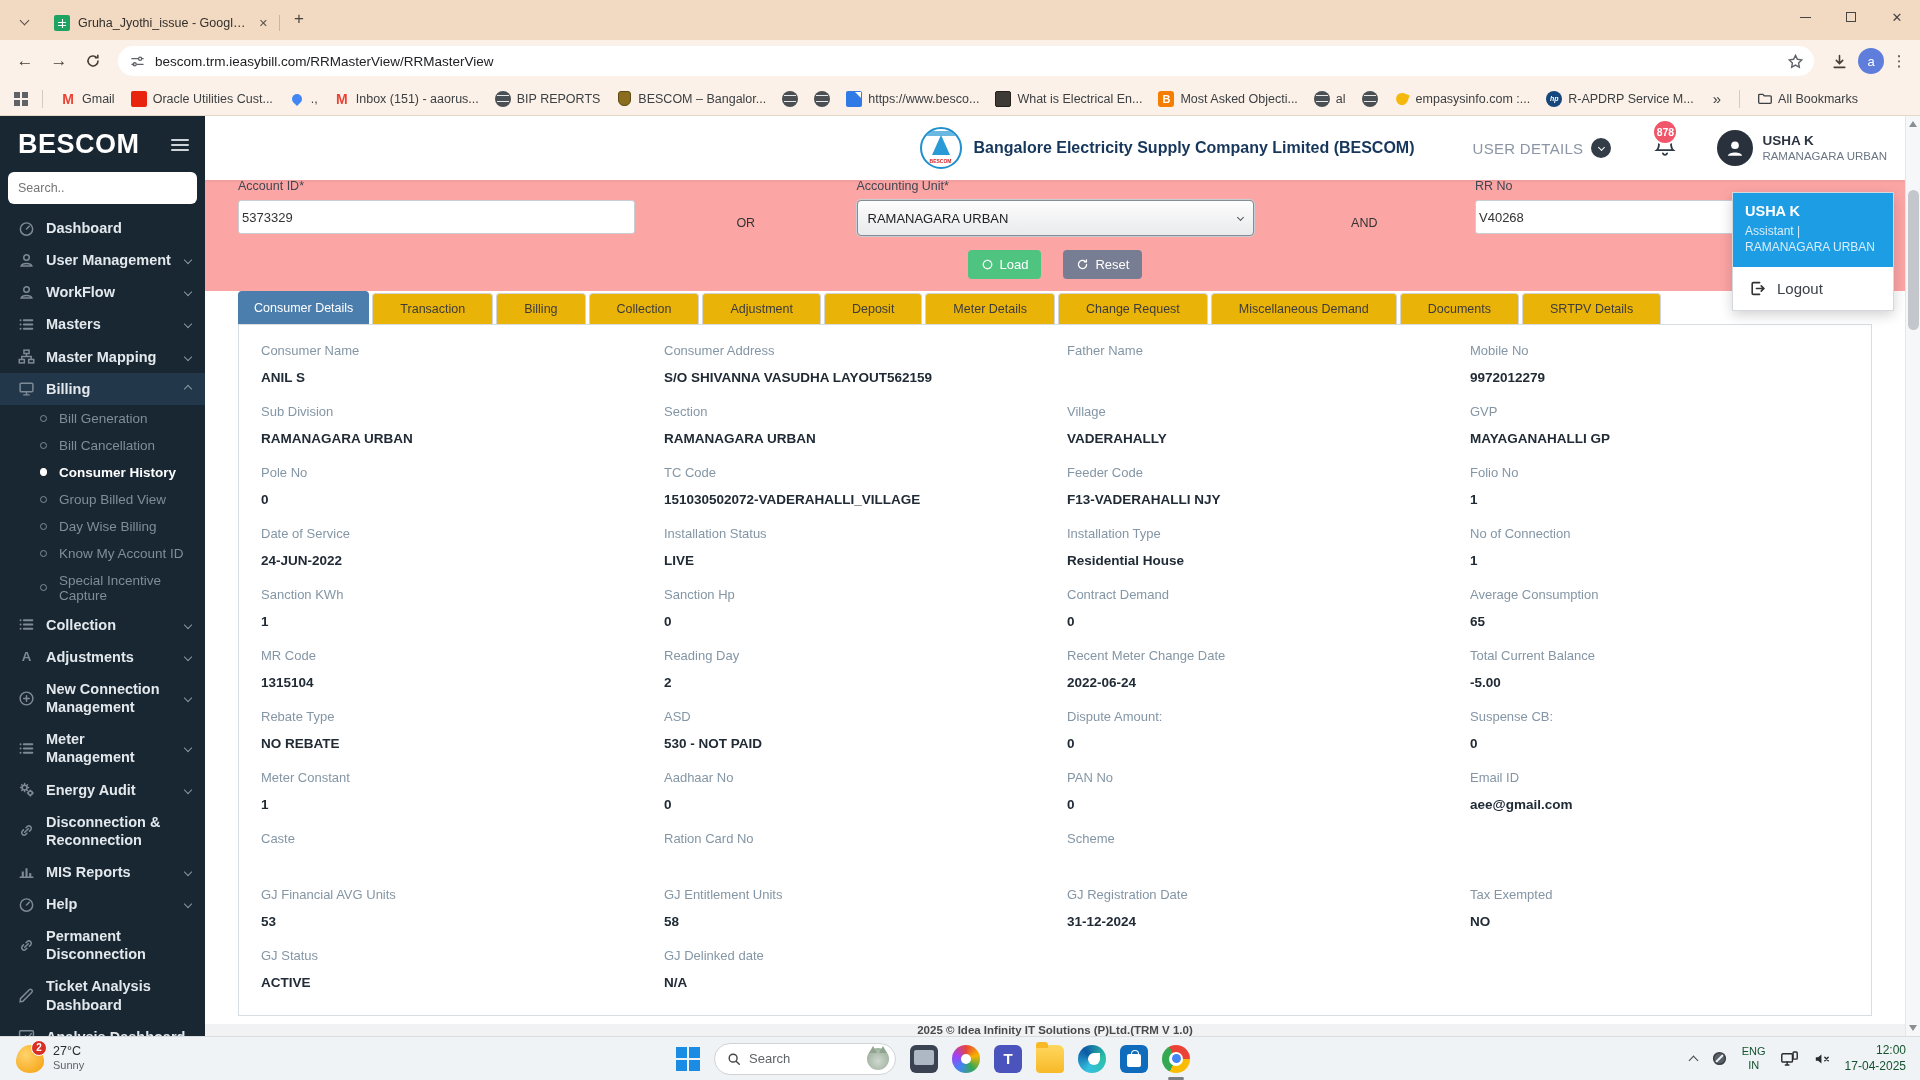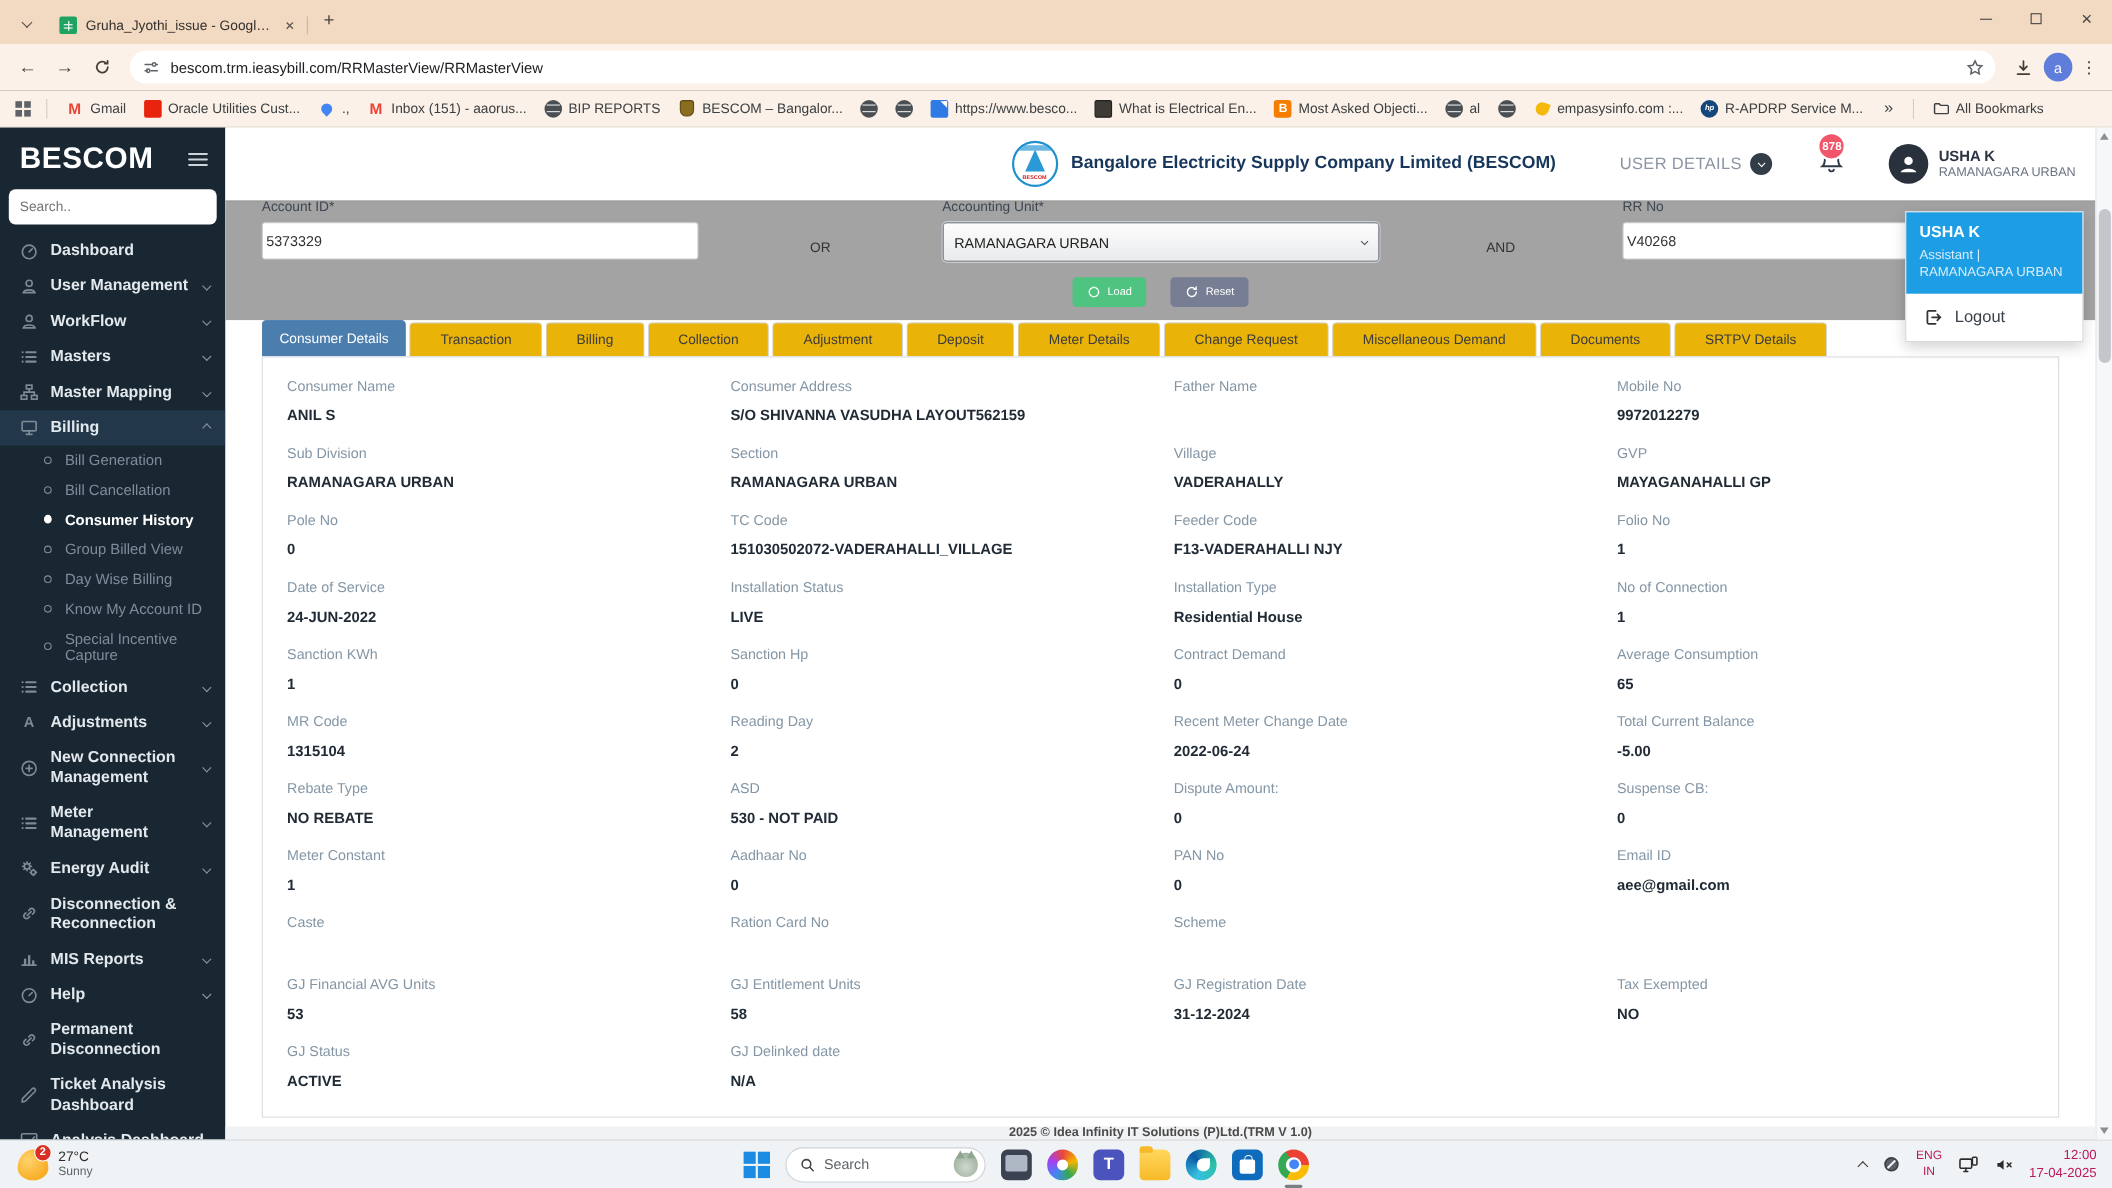--- a/index.html
+++ b/index.html
@@ -100,30 +100,30 @@
 
   
   .userdrop { position:absolute; top:76px; right:26px; width:162px; background:#fff; border:1px solid #d5d9dd; box-shadow:0 4px 12px rgba(0,0,0,.18); z-index:40; }
   .uhead { background:#1d9ee4; color:#fff; padding:10px 12px 12px; }
   .uname { font-size:14.5px; font-weight:bold; }
   .urole { font-size:12px; color:#d8edfb; margin-top:4px; line-height:1.35; }
   .ubody { padding:13px 16px; display:flex; align-items:center; gap:11px; cursor:pointer; }
   .ubody span.txt { font-size:15px; color:#3a4148; }
 
   
-  .formsec { padding:2px 33px 0; background:#a3a3a3; }
+  .formsec { padding:2px 33px 0; background:#fca5a5; }
   .formrow { display:flex; align-items:flex-start; }
   .fgroup { width:397px; }
   .flabeltop { font-size:12.5px; color:#3f4752; margin-bottom:7px; margin-top:-3px; }
   .tinput { width:100%; height:34px; border:1px solid #c9ced4; border-radius:3px; padding:0 3px; font-size:13px; color:#333; font-family:inherit; background:#fff; }
   .tselect { width:100%; height:36px; border:1px solid #858c94; border-radius:4px; padding:0 10px; font-size:13px; color:#222; background:linear-gradient(#fdfdfd,#e9eaec); display:flex; align-items:center; justify-content:space-between; box-shadow:0 0 0 1px #c9ced4; cursor:pointer; }
   .tselect .chev { border-color:#555; width:5px; height:5px; margin-top:-2px; }
   .conj { flex:1; text-align:center; font-size:12.5px; color:#333; padding-top:34px; }
   .btnrow { display:flex; justify-content:center; gap:22px; padding:14px 0 12px; }
-  .btn { display:flex; align-items:center; gap:6px; border:none; border-radius:4px; color:#fff; font-size:10px; padding:7px 13px; font-family:inherit; cursor:pointer; }
+  .btn { display:flex; align-items:center; gap:6px; border:none; border-radius:4px; color:#fff; font-size:13px; padding:7px 13px; font-family:inherit; cursor:pointer; }
   .btn-load { background:#4fc480; }
   .btn-reset { background:#777e93; }
 
   
   .apptabs { display:flex; padding:0 33px; gap:3px; align-items:flex-end; }
   .atab { background:#eab308; border:1px solid #d4d4d4; border-bottom:none; border-radius:4px 4px 0 0; padding:8px 27px; font-size:12.5px; color:#3c3c3c; white-space:nowrap; cursor:pointer; }
   .atab.active { background:#4b7dad; color:#fff; border-color:#4b7dad; padding:9px 15px; }
 
   
   .card { margin:0 33px; border:1px solid #d8dde2; background:#fff; padding:18px 22px 6px; }
@@ -169,21 +169,21 @@
   .ai-explorer:before { content:""; position:absolute; top:-3px; left:0; width:12px; height:6px; background:#f7b928; border-radius:3px 3px 0 0; }
   .ai-edge { border-radius:50%; background:conic-gradient(from 200deg, #35c1e0, #0c59a4, #2bbfa4, #35c1e0); }
   .ai-edge:before { content:""; position:absolute; inset:8px 6px 8px 10px; background:#fff; border-radius:50% 0 50% 50%; }
   .ai-store { background:#0f6cbd; border-radius:6px; }
   .ai-store:before { content:""; position:absolute; inset:9px 7px 6px; background:#fff; border-radius:2px; }
   .ai-store:after { content:""; position:absolute; top:5px; left:11px; width:6px; height:5px; border:1.5px solid #fff; border-bottom:none; border-radius:4px 4px 0 0; }
   .ai-chrome { border-radius:50%; background:conic-gradient(from -30deg, #ea4335 0 33%, #fbbc05 0 66%, #34a853 0 100%); }
   .ai-chrome:before { content:""; position:absolute; inset:7px; background:#fff; border-radius:50%; }
   .ai-chrome:after { content:""; position:absolute; inset:9.5px; background:#4285f4; border-radius:50%; }
   .runline { position:absolute; bottom:-7px; left:6px; width:16px; height:3px; border-radius:2px; background:#7a7f85; }
-  .tray { margin-left:auto; display:flex; align-items:center; gap:14px; padding-right:14px; color:#be185d; }
+  .tray { margin-left:auto; display:flex; align-items:center; gap:14px; padding-right:14px; color:#14532d; }
   .tray .chev.up2 { transform:rotate(-135deg); border-color:#444; margin-top:4px; }
   .langs { text-align:center; font-size:11px; line-height:1.25; cursor:pointer; }
   .clock { text-align:right; font-size:12px; line-height:1.3; cursor:pointer; }
 </style>
 </head>
 <body>
 
 <div class="screen">
 
   <div class="tabstrip">

